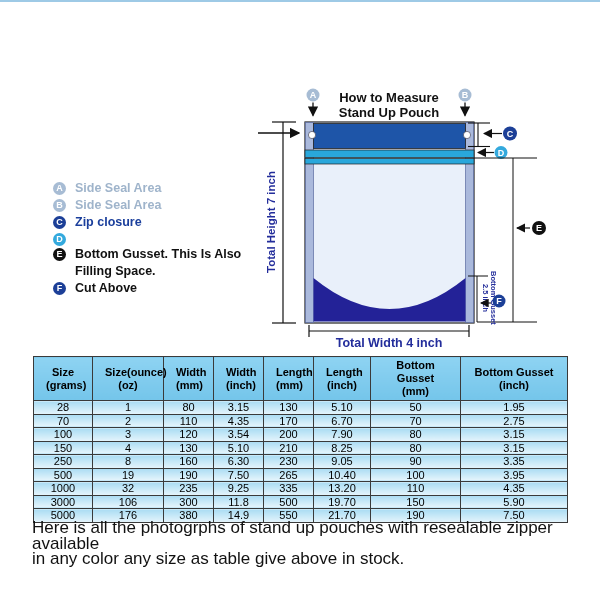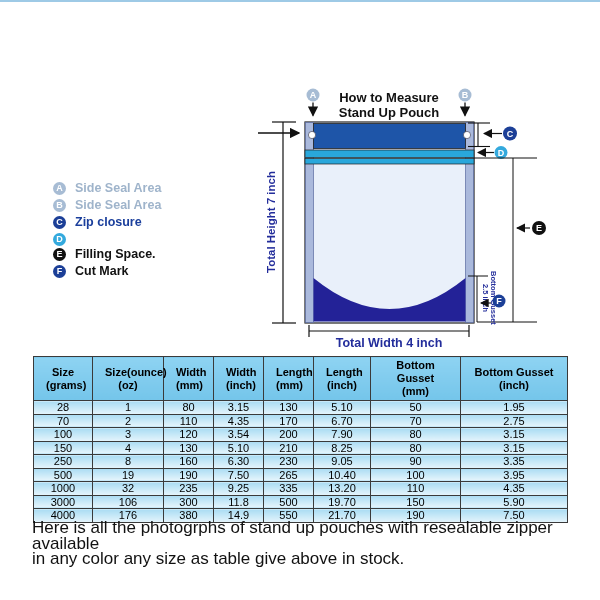--- a/index.html
+++ b/index.html
@@ -64,27 +64,28 @@
         <div>
           <div>Zip closure</div>
         </div>
       </div>
       <div class="legend-item" style="color: rgb(42, 163, 216);">
         <span class="badge" style="background: rgb(51, 169, 221);">D</span>
       </div>
       <div class="legend-item" style="color: rgb(17, 17, 17);">
         <span class="badge" style="background: rgb(17, 17, 17);">E</span>
         <div>
+          <div>Bottom Gusset. This Is Also</div>
           <div>Filling Space.</div>
         </div>
       </div>
       <div class="legend-item" style="color: rgb(17, 17, 17);">
         <span class="badge" style="background: rgb(28, 63, 151);">F</span>
         <div>
-          <div>Cut Mark</div>
+          <div>Cut Above</div>
         </div>
       </div>
     </div>
 
   <svg class="diagram" viewBox="250 80 350 290">
     <defs>
       <marker id="arr" markerWidth="8" markerHeight="8" refX="7" refY="4" orient="auto-start-reverse">
         <path d="M0 0 L8 4 L0 8 Z" fill="#111"></path>
       </marker>
     </defs>
@@ -269,21 +270,21 @@
           <td>3000</td>
           <td>106</td>
           <td>300</td>
           <td>11.8</td>
           <td>500</td>
           <td>19.70</td>
           <td>150</td>
           <td>5.90</td>
         </tr>
         <tr>
-          <td>4000</td>
+          <td>5000</td>
           <td>176</td>
           <td>380</td>
           <td>14.9</td>
           <td>550</td>
           <td>21.70</td>
           <td>190</td>
           <td>7.50</td>
         </tr>
       </tbody>
   </table>

